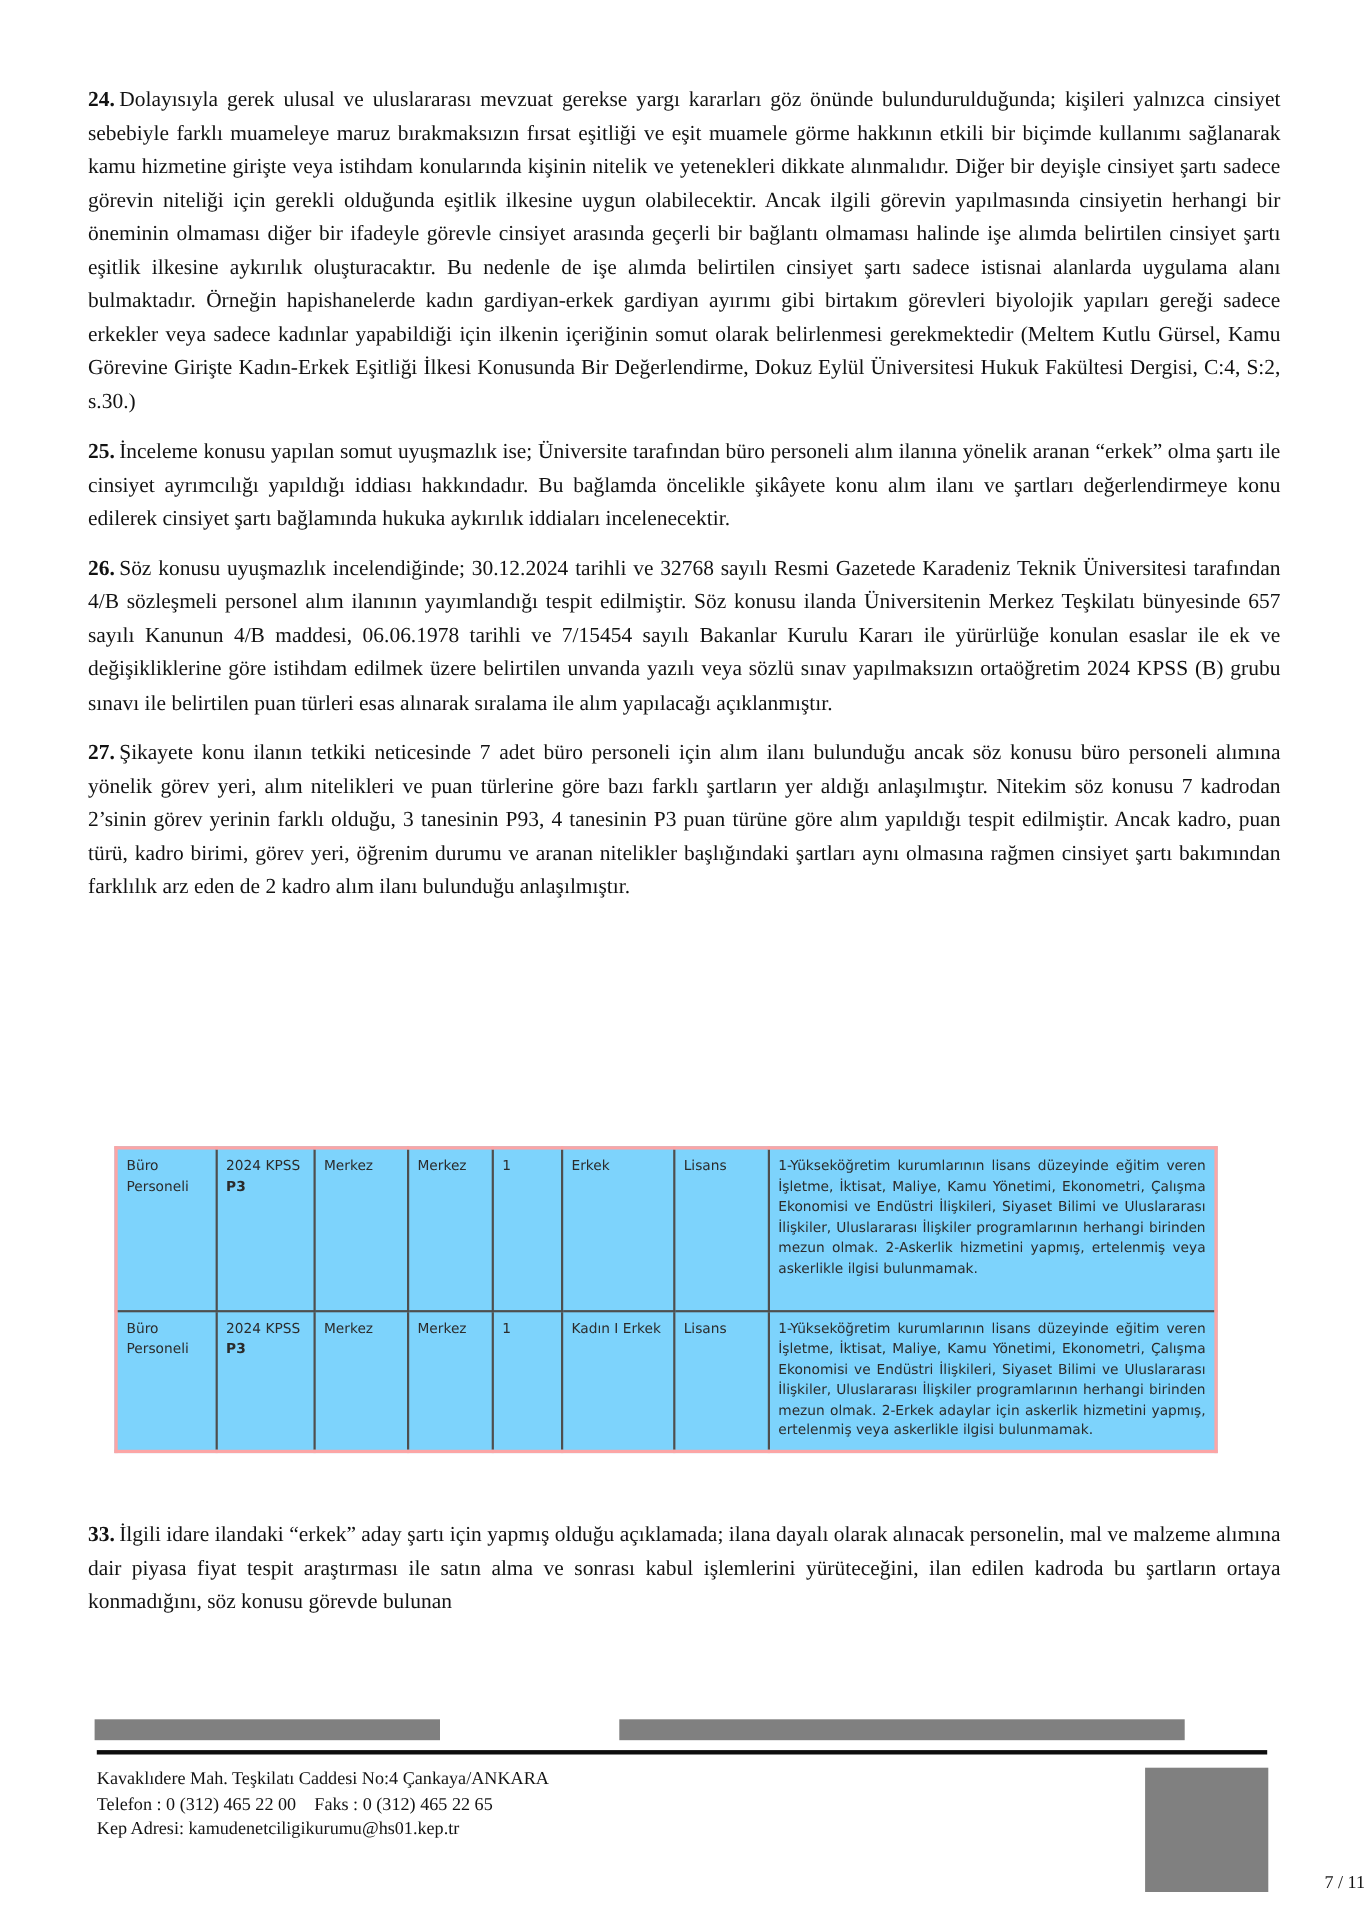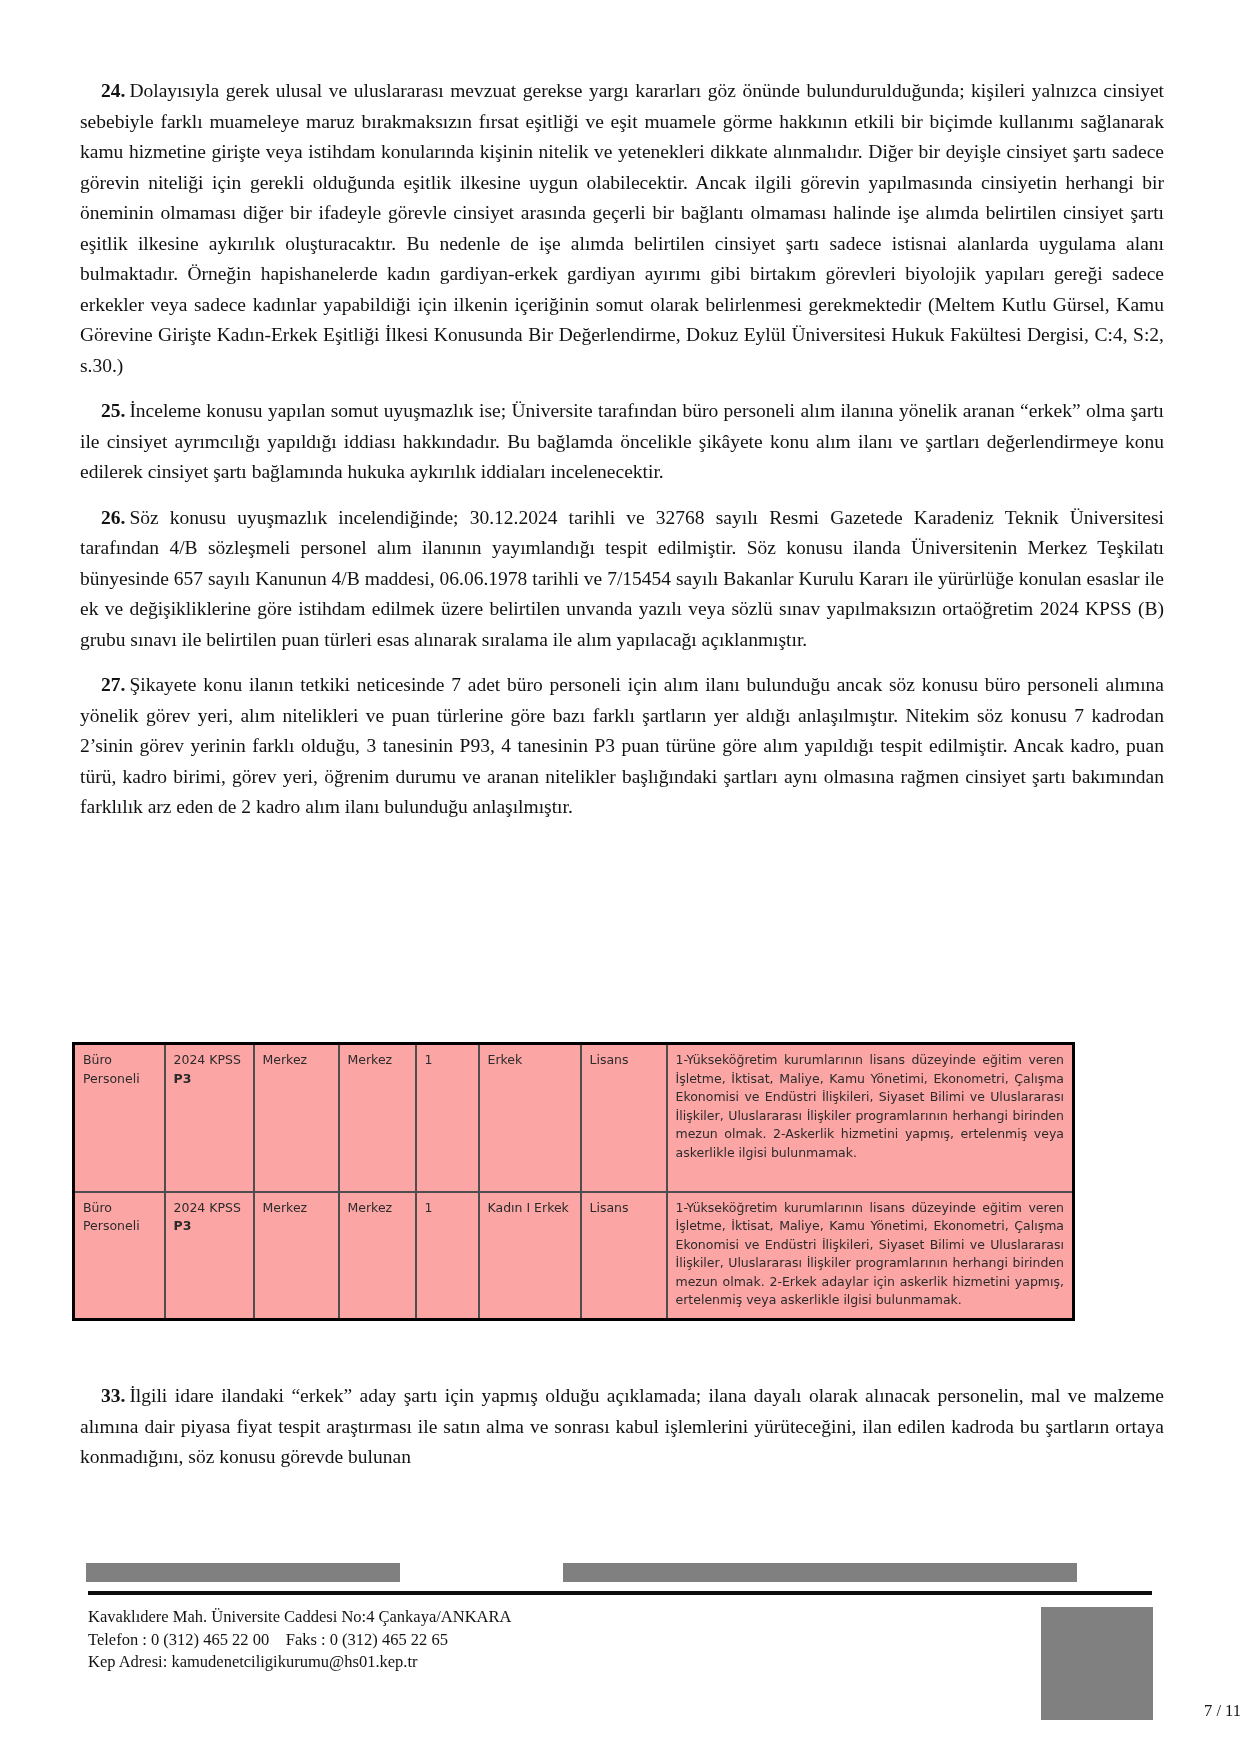--- a/index.html
+++ b/index.html
@@ -13,27 +13,27 @@
   }
   
   .content-top{
     position:absolute;top:76px;left:80px;width:1084px;
   }
   .para{
     font-size:19.5px;line-height:30.5px;
     text-align:justify;
     margin:0 0 15px 0;
   }
-  .pnum{font-weight:bold;margin-right:4px;margin-left:21px;}
+  .pnum{font-weight:bold;margin-right:4px;}
   
   .doc-table{
-    position:absolute;top:1042px;left:72px;width:1000px;
+    position:absolute;top:1042px;left:104px;width:1000px;
     border-collapse:collapse;table-layout:fixed;
-    background:#fca5a5;
-    border:3px solid #000000;
+    background:#7dd3fc;
+    border:3px solid #fca5a5;
   }
   .doc-table td{
     border:2px solid #4e4e4e;
     vertical-align:top;
     padding:6px 8px;
     font-family:"DejaVu Sans", sans-serif;
     font-size:12.5px;line-height:18.5px;
     color:#2b2b2b;
   }
   .doc-table .req{text-align:justify;}
@@ -111,21 +111,21 @@
   </table>
 
   <p class="para para-28"><b class="pnum">33.</b><span>İlgili idare ilandaki “erkek” aday şartı için yapmış olduğu açıklamada; ilana dayalı olarak alınacak personelin, mal ve malzeme alımına dair piyasa fiyat tespit araştırması ile satın alma ve sonrası kabul işlemlerini yürüteceğini, ilan edilen kadroda bu şartların ortaya konmadığını, söz konusu görevde bulunan</span></p>
 
 
   <div class="bar-left"></div>
   <div class="bar-right"></div>
   <div class="footer-rule"></div>
 
   <div class="footer-text">
-    <div>Kavaklıdere Mah. Üniversite Caddesi No:4 Çankaya/ANKARA</div>
+    <div>Kavaklıdere Mah. Teşkilatı Caddesi No:4 Çankaya/ANKARA</div>
     <div>Telefon : 0 (312) 465 22 00    Faks : 0 (312) 465 22 65</div>
     <div>Kep Adresi: kamudenetciligikurumu@hs01.kep.tr</div>
   </div>
 
   <div class="page-num">7 / 11</div>
 
   <div class="redaction-box"></div>
 
 </div>
 

